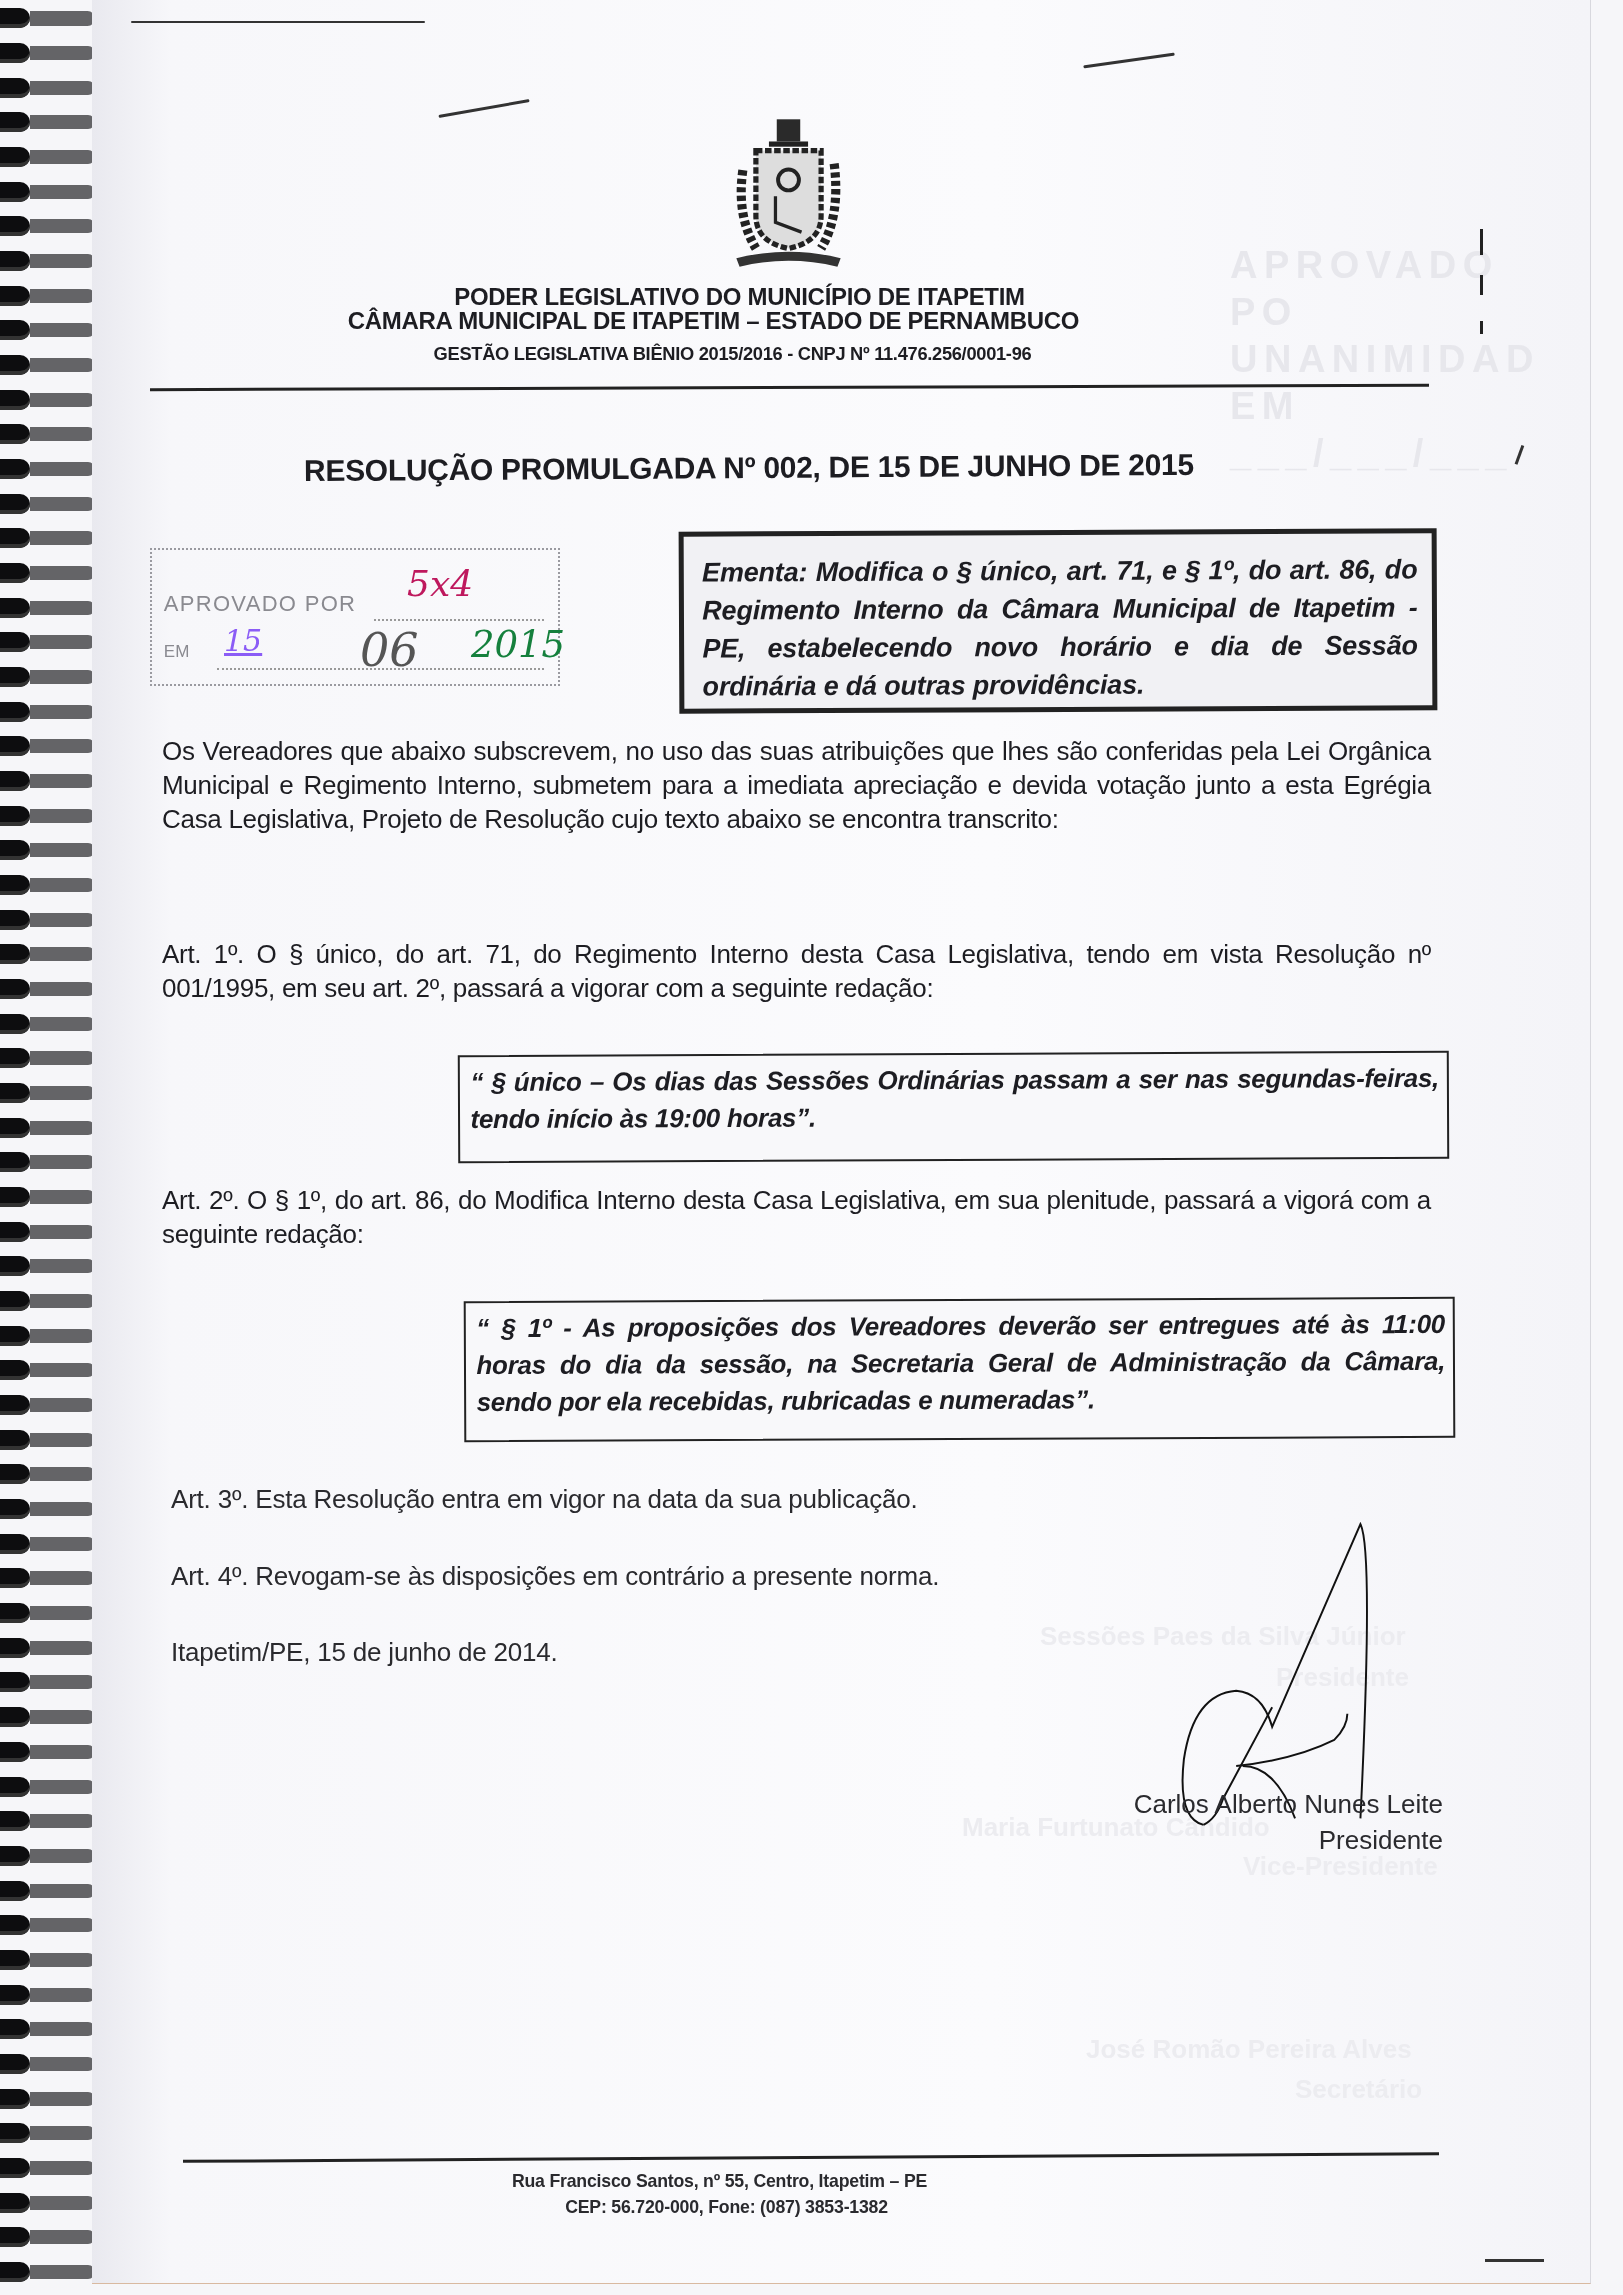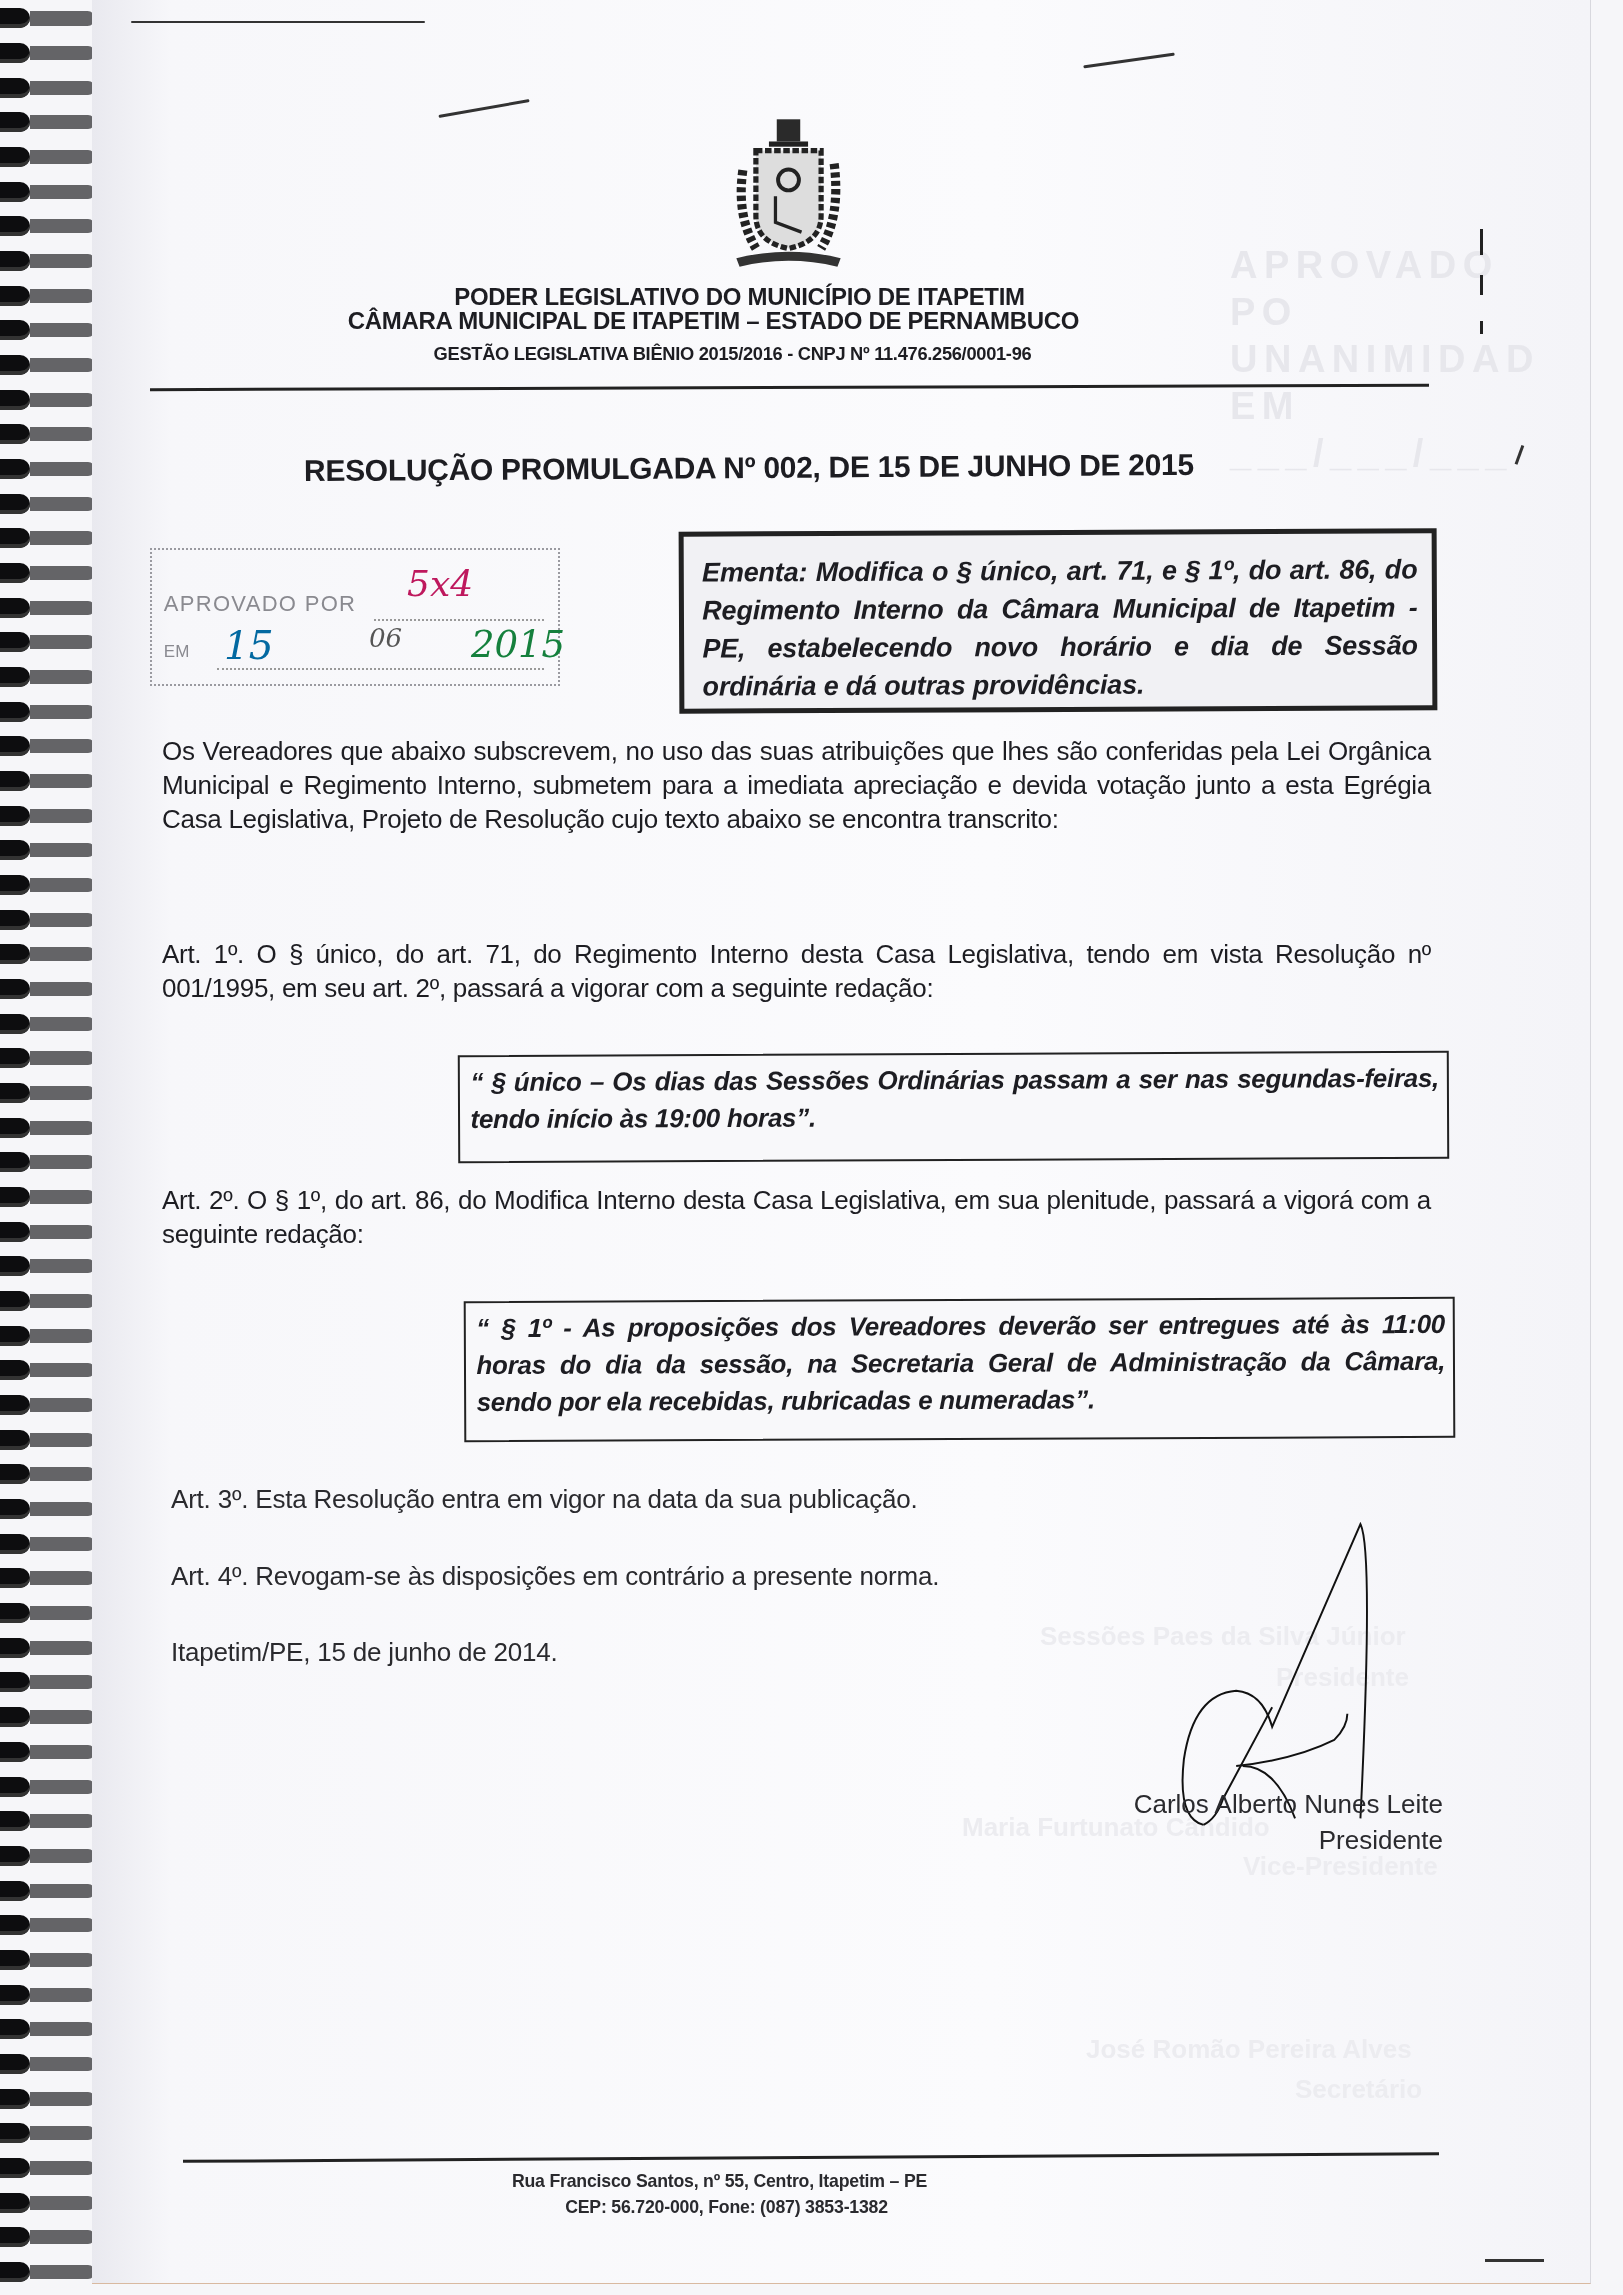--- a/index.html
+++ b/index.html
@@ -59,22 +59,22 @@
   }
 
   
   .stamp {
     position: absolute; left: 150px; top: 548px; width: 406px; height: 134px;
     border: 2px dotted #9a9aa0; color: #8a8a90;
   }
   .stamp .st-label { position: absolute; left: 11.8px; top: 41px; font-size: 22px; letter-spacing: 1.3px; }
   .stamp .st-count { position: absolute; left: 255px; top: 13px; font-size: 36px; font-style: italic; color: #be185d; font-family: "DejaVu Serif", serif; }
   .stamp .st-de { position: absolute; left: 11.8px; top: 92px; font-size: 17px; }
-  .stamp .st-day { position: absolute; left: 72px; top: 73px; font-size: 39px; font-style: italic; color: #0369a1; font-family: "DejaVu Serif", serif; }
-  .stamp .st-month { position: absolute; left: 208px; top: 73px; font-size: 26px; font-style: italic; color: #555; font-family: "DejaVu Serif", serif; margin-left: 9px; }
+  .stamp .st-day { position: absolute; left: 72px; top: 73px; font-size: 30px; font-style: italic; color: #8b5cf6; font-family: "DejaVu Serif", serif; text-decoration: underline; }
+  .stamp .st-month { position: absolute; left: 208px; top: 73px; font-size: 46px; font-style: italic; color: #555; font-family: "DejaVu Serif", serif; }
   .stamp .st-year { position: absolute; left: 319px; top: 73px; font-size: 37px; font-style: italic; color: #15803d; font-family: "DejaVu Serif", serif; }
   .stamp .st-ul1 { position: absolute; left: 222px; top: 69px; width: 170px; border-top: 2px dotted #999; }
   .stamp .st-ul2 { position: absolute; left: 65px; top: 118px; width: 327px; border-top: 2px dotted #999; }
 
   
   .ementa {
     position: absolute; left: 679px; top: 530px; width: 758px; height: 182px;
     border: 5.2px solid #222; border-top-width: 5.9px;
     background: #f1f1f4;
     transform: rotate(-0.25deg);

